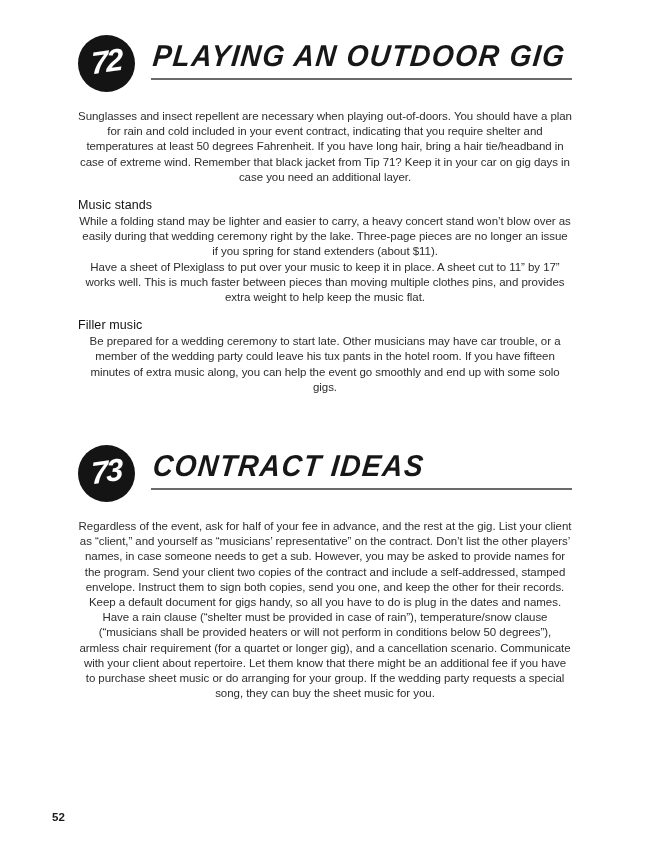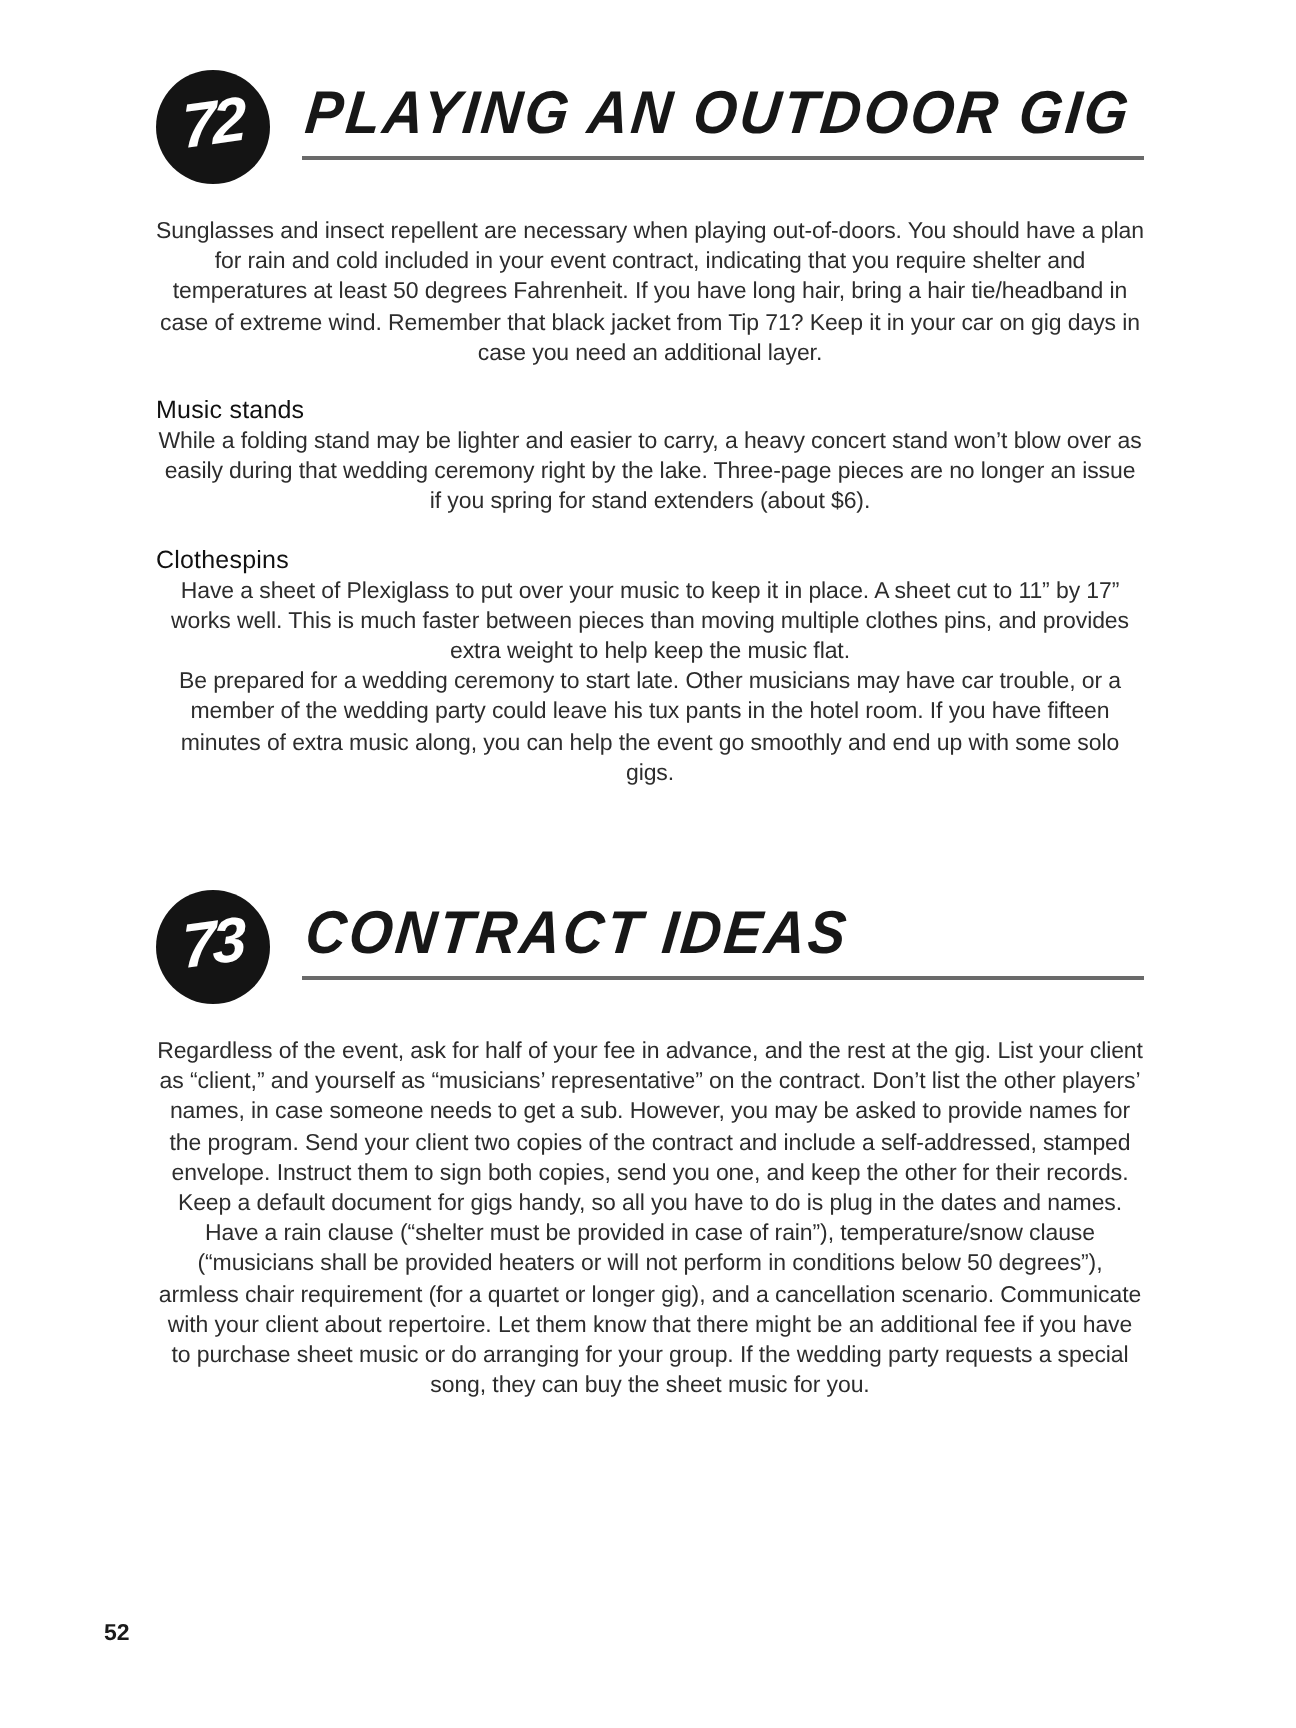--- a/index.html
+++ b/index.html
@@ -110,26 +110,26 @@
       </div>
       <div class="title-wrap">
         <h1 class="tip-title">PLAYING AN OUTDOOR GIG</h1>
         <div class="rule"></div>
       </div>
     </header>
 
     <p class="body intro">Sunglasses and insect repellent are necessary when playing out-of-doors. You should have a plan for rain and cold included in your event contract, indicating that you require shelter and temperatures at least 50 degrees Fahrenheit. If you have long hair, bring a hair tie/headband in case of extreme wind. Remember that black jacket from Tip 71? Keep it in your car on gig days in case you need an additional layer.</p>
 
     <h3 class="sec">Music stands</h3>
-    <p class="body">While a folding stand may be lighter and easier to carry, a heavy concert stand won’t blow over as easily during that wedding ceremony right by the lake. Three-page pieces are no longer an issue if you spring for stand extenders (about $6).</p>
+    <p class="body">While a folding stand may be lighter and easier to carry, a heavy concert stand won’t blow over as easily during that wedding ceremony right by the lake. Three-page pieces are no longer an issue if you spring for stand extenders (about $11).</p>
 
-    <h3 class="sec">Clothespins</h3>
 
     <p class="body">Have a sheet of Plexiglass to put over your music to keep it in place. A sheet cut to 11” by 17” works well. This is much faster between pieces than moving multiple clothes pins, and provides extra weight to help keep the music flat.</p>
 
+    <h3 class="sec">Filler music</h3>
     <p class="body">Be prepared for a wedding ceremony to start late. Other musicians may have car trouble, or a member of the wedding party could leave his tux pants in the hotel room. If you have fifteen minutes of extra music along, you can help the event go smoothly and end up with some solo gigs.</p>
 
     <header class="tip-header second">
       <div class="badge">
         <span class="badge-num">73</span>
       </div>
       <div class="title-wrap">
         <h1 class="tip-title">CONTRACT IDEAS</h1>
         <div class="rule"></div>
       </div>

